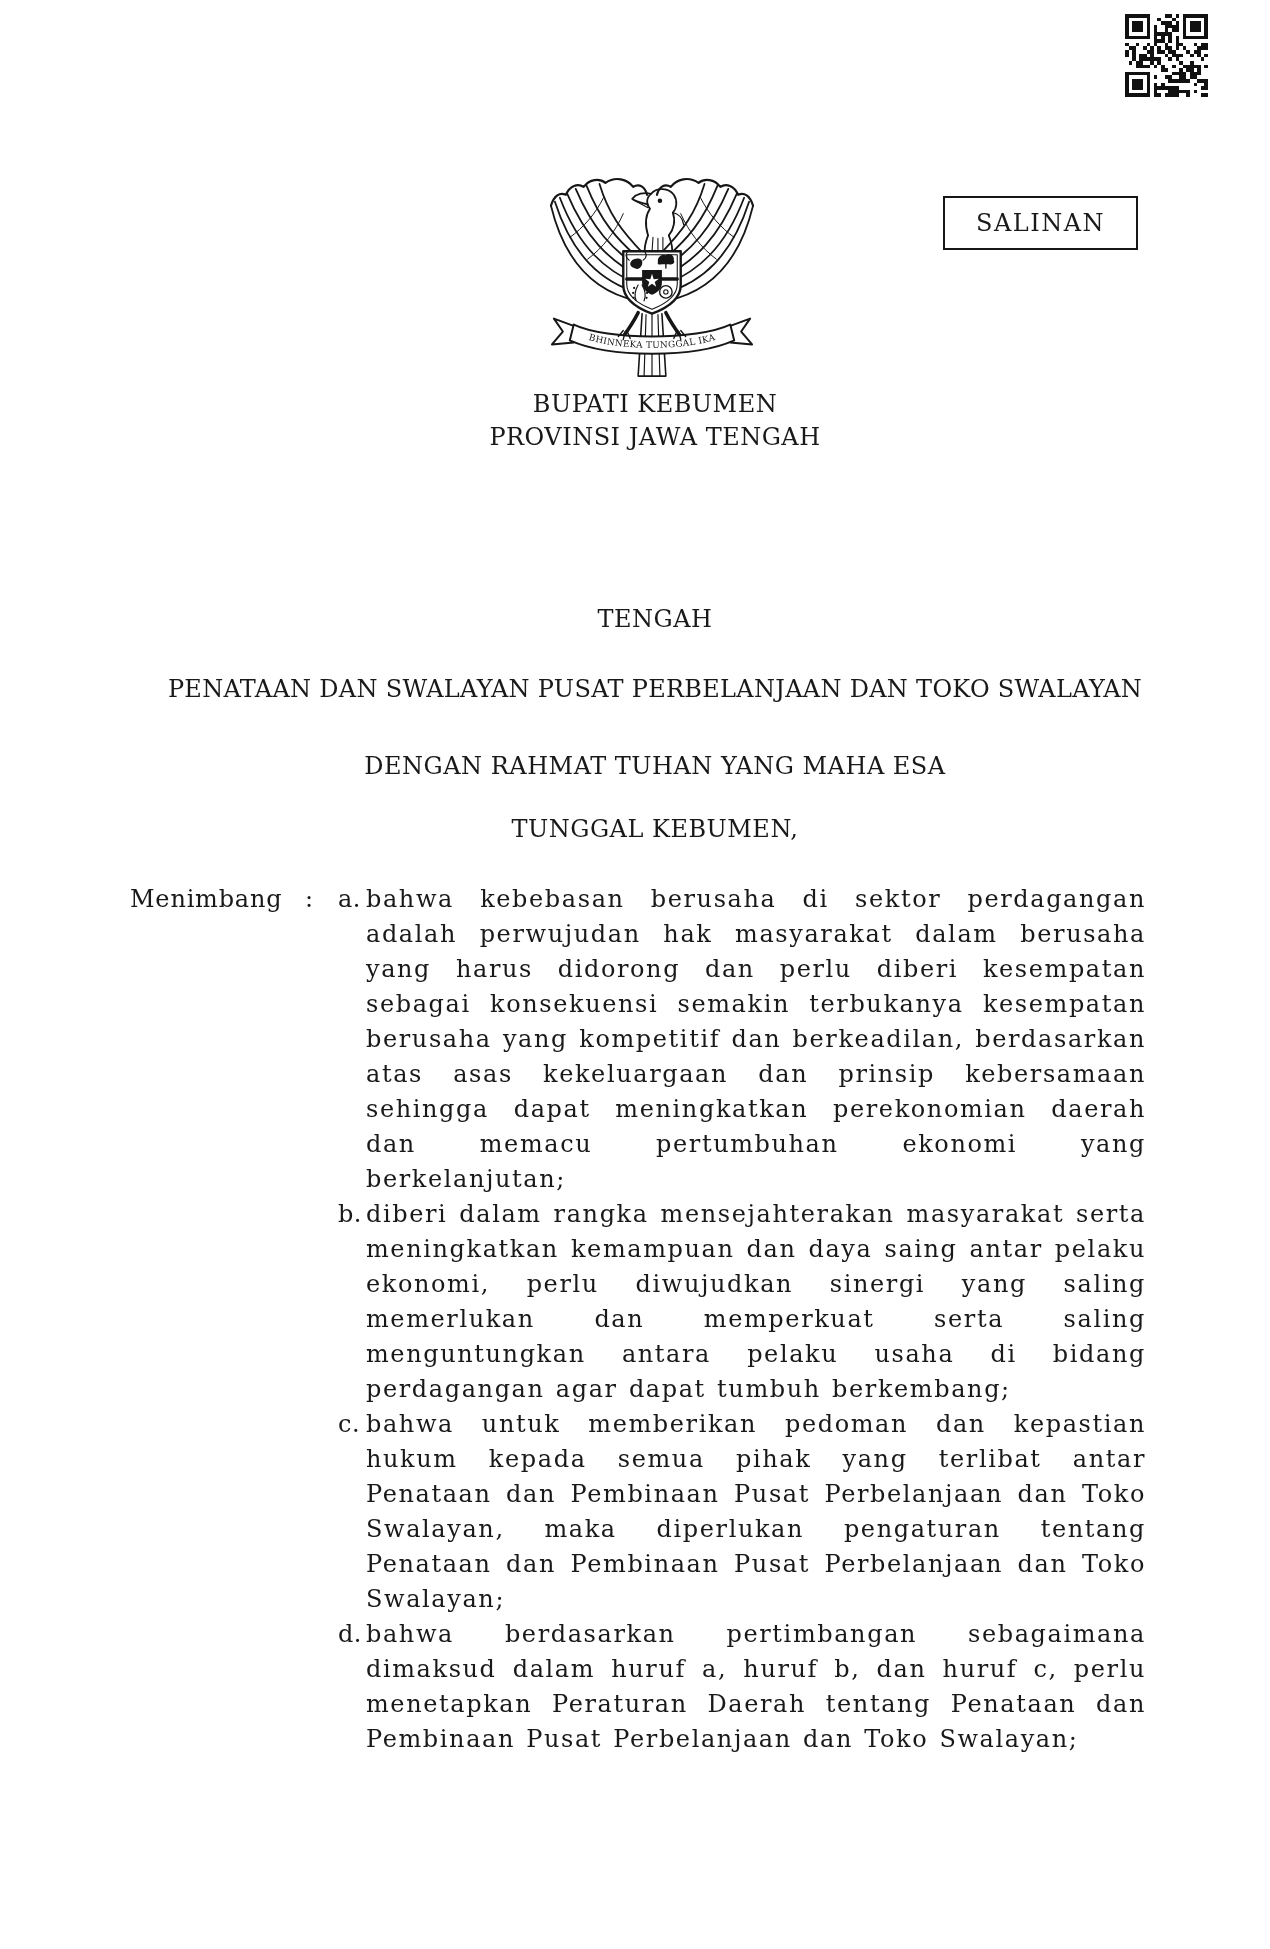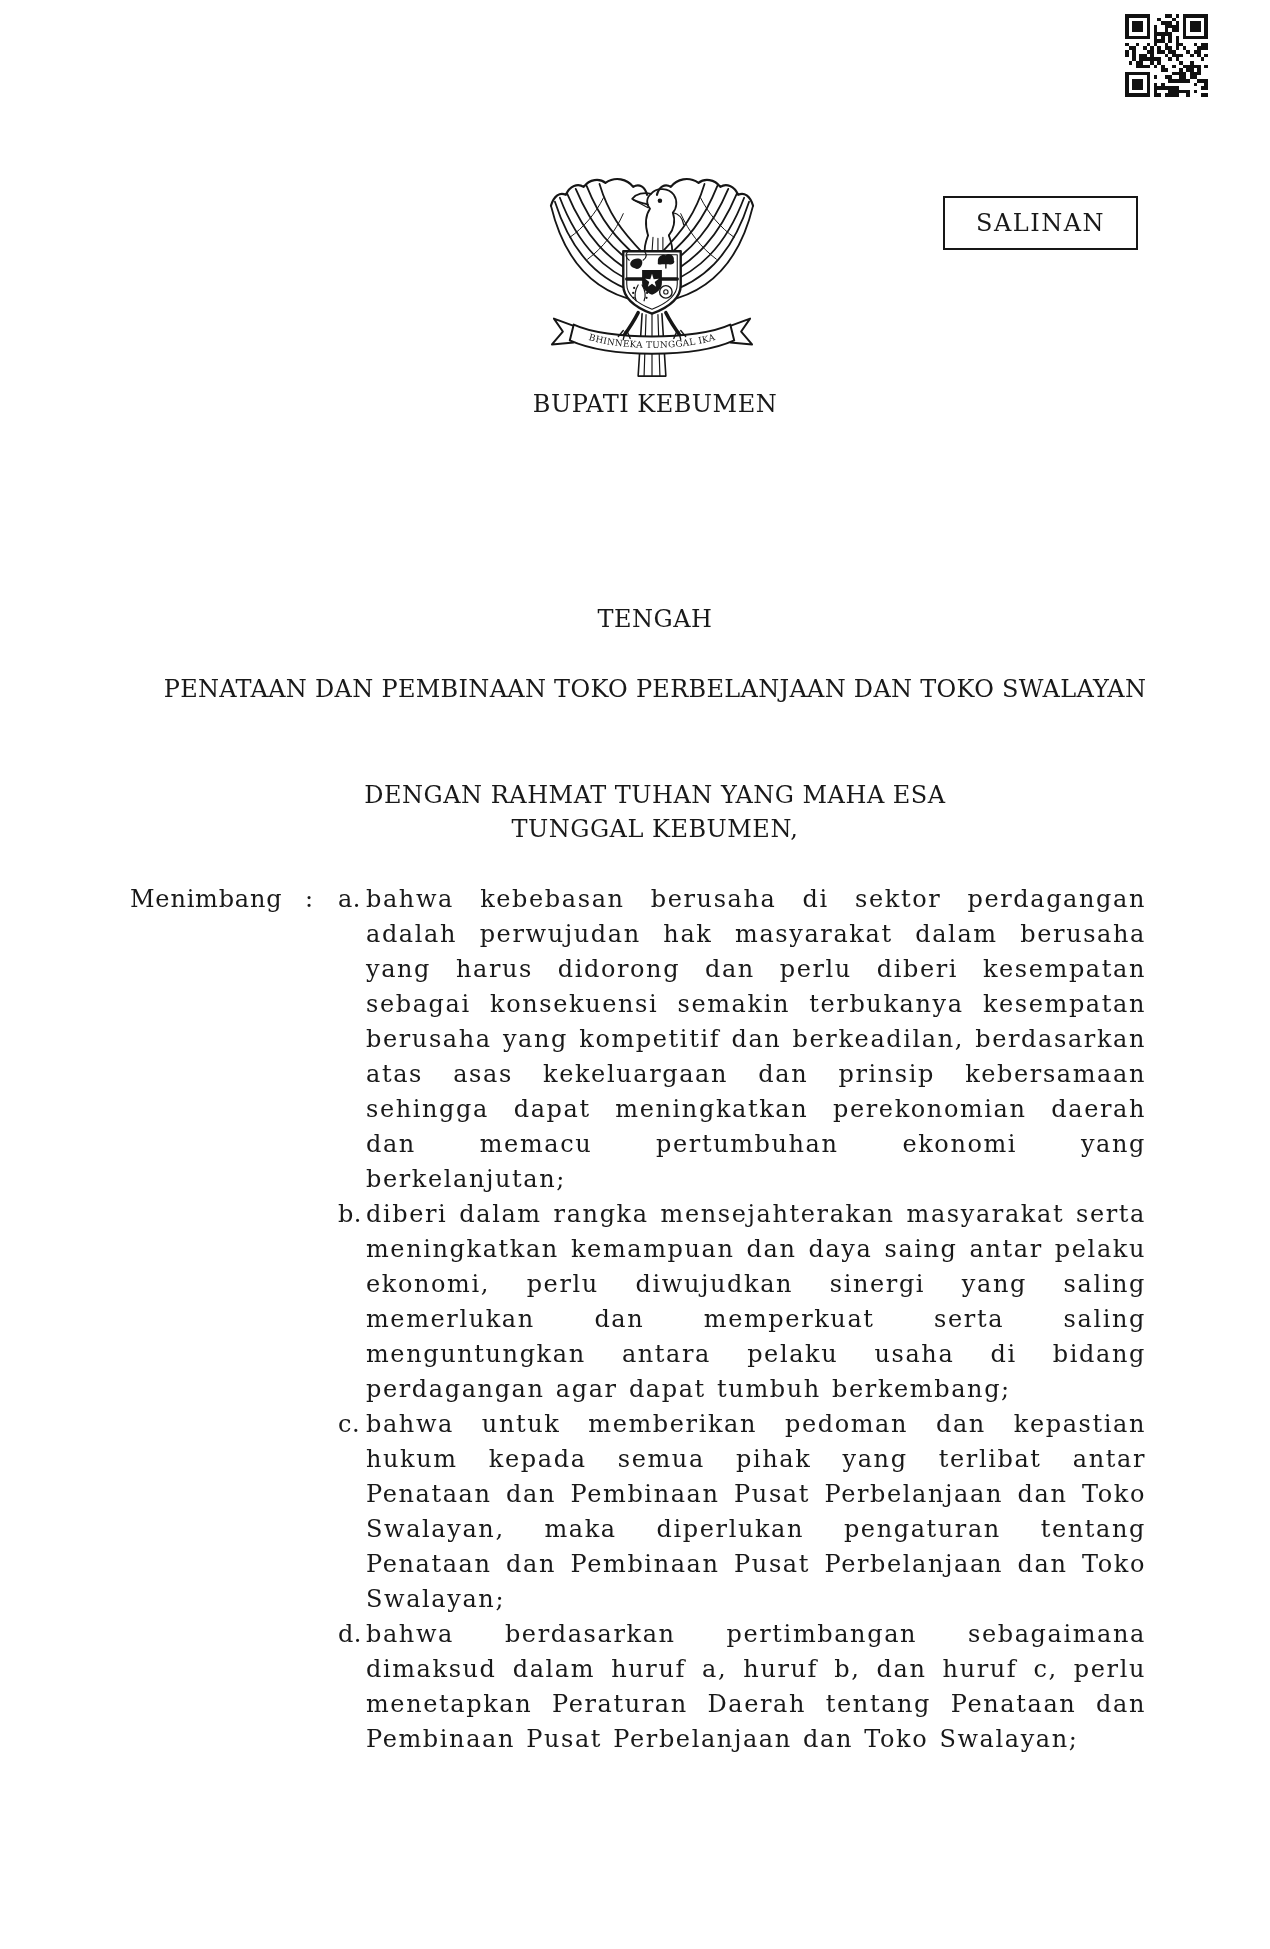--- a/index.html
+++ b/index.html
@@ -25,21 +25,21 @@
   
   .hgroup{
     position:absolute;left:140px;width:1030px;
     text-align:center;font-size:24px;line-height:33px;
     letter-spacing:0.5px;white-space:nowrap;
   }
   .hg1{top:388px;}
   .hg2{top:491px;}
   .hg3{top:603px;}
   .hg4{top:673px;letter-spacing:0.3px;}
-  .hg5{top:779px;text-align:center;}
+  .hg5{top:750px;text-align:center;}
   .hg6{top:813px;}
   
   .considering{
     position:absolute;left:130px;top:882px;width:1016px;
     display:flex;font-size:24px;line-height:35px;justify-content:space-between;
   }
   .c-label{width:175px;flex:none;letter-spacing:0.8px;}
   .c-colon{width:33px;flex:none;}
   .c-list{flex:1;}
   .c-item{display:flex;}
@@ -309,25 +309,26 @@
       <path d="M136,156 l5,6 M134,157 l2,8 M132,157 l-3,7" stroke-width="1.4"></path>
       <path id="mottoPath" d="M36,163 C72,177 142,177 178,163" stroke="none"></path>
     </g>
     <text font-size="9" fill="#161616" font-family="DejaVu Serif, serif" letter-spacing="0.3">
       <textPath href="#mottoPath" startOffset="50%" text-anchor="middle">BHINNEKA TUNGGAL IKA</textPath>
     </text>
   </svg>
 
   <div class="hgroup hg1">
     <div>BUPATI KEBUMEN</div>
+    <div>PROVINSI JAWA TENGAH</div>
   </div>
 
 
   <div class="hgroup hg3">TENGAH</div>
-  <div class="hgroup hg4">PENATAAN DAN PEMBINAAN TOKO PERBELANJAAN DAN TOKO SWALAYAN</div>
+  <div class="hgroup hg4">PENATAAN DAN SWALAYAN PUSAT PERBELANJAAN DAN TOKO SWALAYAN</div>
   <div class="hgroup hg5">DENGAN RAHMAT TUHAN YANG MAHA ESA</div>
   <div class="hgroup hg6">TUNGGAL KEBUMEN,</div>
 
   <div class="considering">
     <div class="c-label">Menimbang</div>
     <div class="c-colon">:</div>
     <div class="c-list">
       <div class="c-item">
         <div class="c-marker">a.</div>
         <div class="c-text">bahwa kebebasan berusaha di sektor perdagangan adalah perwujudan hak masyarakat dalam berusaha yang harus didorong dan perlu diberi kesempatan sebagai konsekuensi semakin terbukanya kesempatan berusaha yang kompetitif dan berkeadilan, berdasarkan atas asas kekeluargaan dan prinsip kebersamaan sehingga dapat meningkatkan perekonomian daerah dan memacu pertumbuhan ekonomi yang berkelanjutan;</div>

